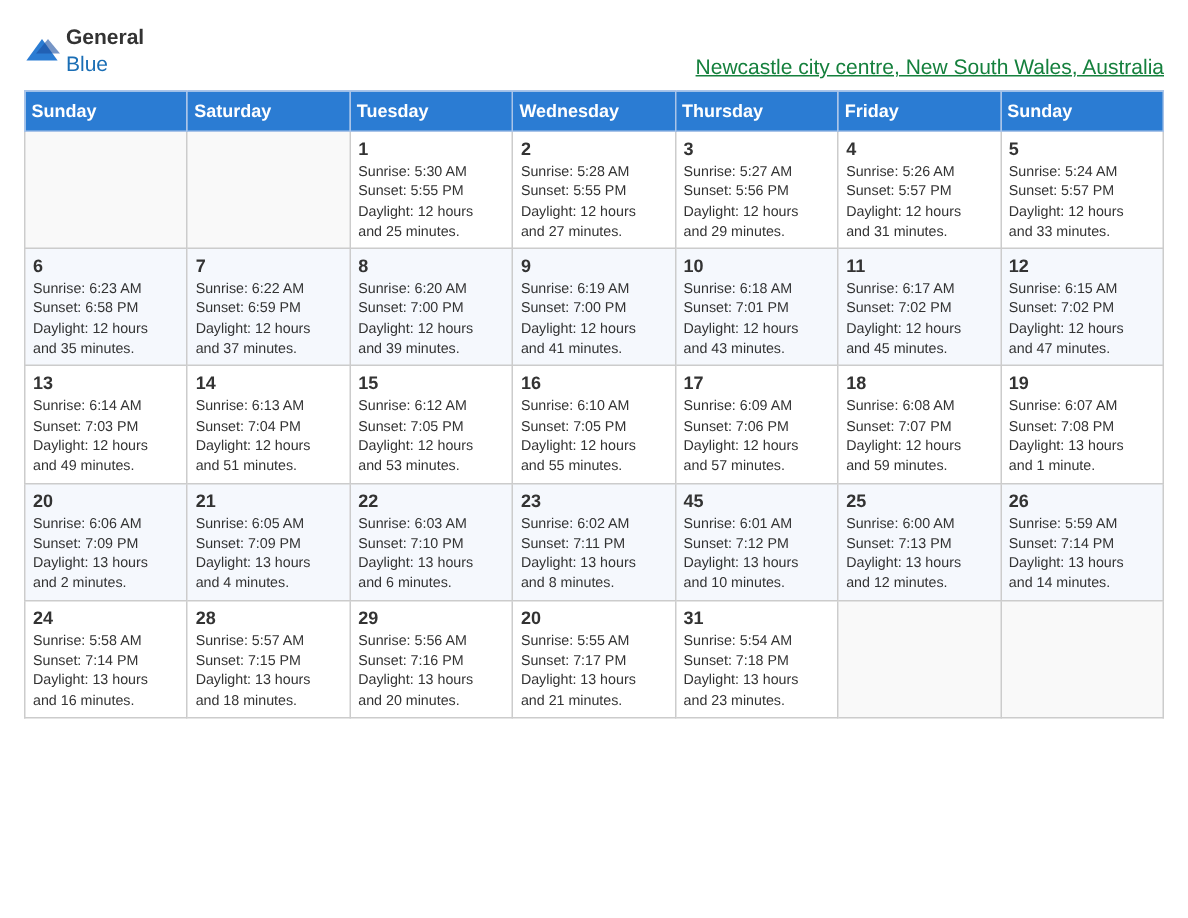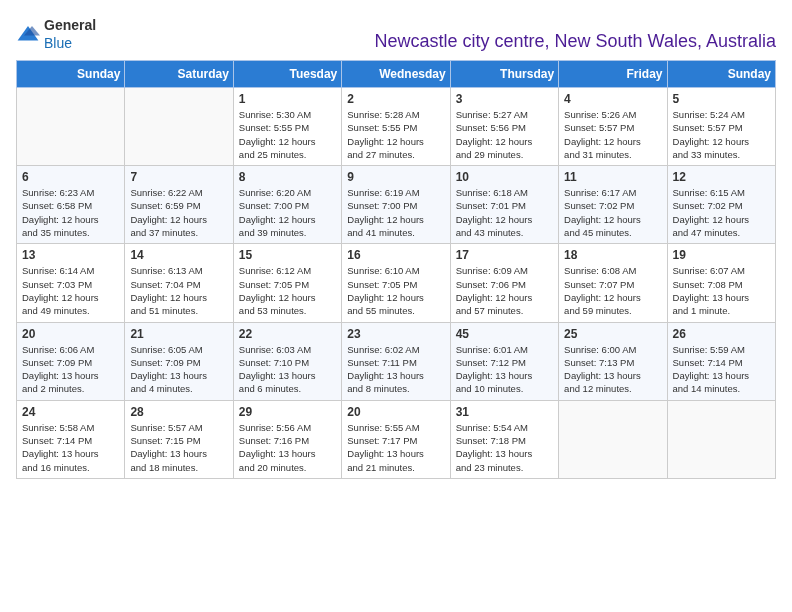--- a/index.html
+++ b/index.html
@@ -30,36 +30,37 @@
     .title-area {
       text-align: right;
     }
     .month-title {
       font-size: 36px;
       font-weight: bold;
       color: #333;
       line-height: 1.1;
     }
     .subtitle {
-      font-size: 18px;
-      color: #4c1d95;
+      font-size: 14px;
+      color: #15803d;
       margin-top: 2px;
+      text-decoration: underline;
     }
     .calendar {
       width: 100%;
       border-collapse: collapse;
       margin-top: 8px;
     }
     .calendar th {
       background: #2b7cd3;
       color: #fff;
       font-size: 12px;
       font-weight: bold;
       padding: 6px 4px;
-      text-align: right;
+      text-align: left;
       border: 1px solid #aac4e8;
     }
     .calendar td {
       vertical-align: top;
       border: 1px solid #ccc;
       padding: 4px 5px;
       font-size: 9.5px;
       color: #333;
       width: 108px;
       min-height: 70px;

